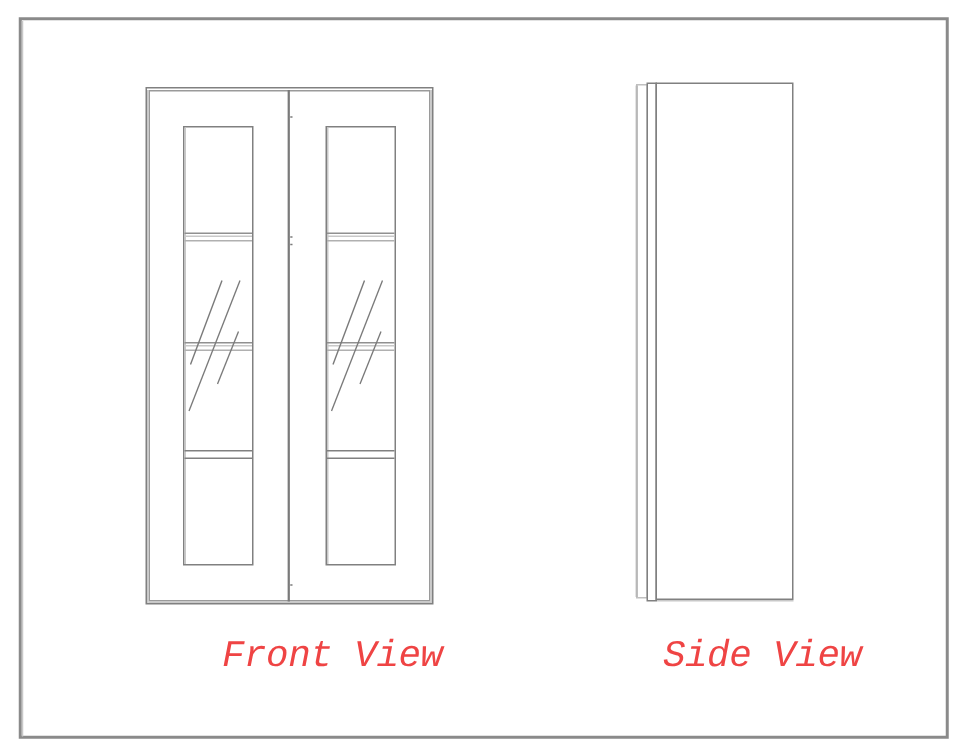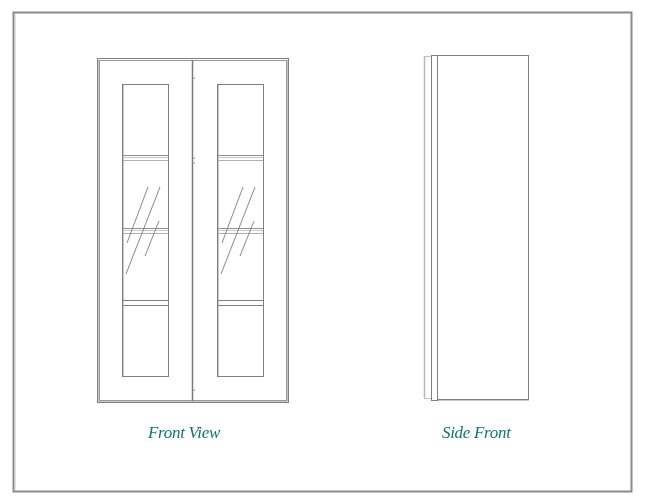--- a/index.html
+++ b/index.html
@@ -1,23 +1,23 @@
 <!DOCTYPE html>
 <html><head>
   <meta charset="utf-8">
   <style>
     html, body { margin: 0; padding: 0; background: #ffffff; }
     body { width: 645px; height: 504px; position: relative; overflow: hidden; font-family: "Liberation Sans", sans-serif; }
     .drawing { position: absolute; left: 0; top: 0; width: 645px; height: 504px; }
     .label {
       position: absolute;
-      font-family: Liberation Serif, serif;
+      font-family: Liberation Mono, monospace;
       font-style: italic;
-      font-size: 17px;
-      color: #0f766e;
+      font-size: 25px;
+      color: #ef4444;
       letter-spacing: -0.3px;
       white-space: nowrap;
     }
     .label-front { left: 148px; top: 423px; }
     .label-side { left: 442px; top: 423px; }
   </style>
 </head>
 <body>
 
 <svg class="drawing" width="645" height="504" viewBox="0 0 645 504" xmlns="http://www.w3.org/2000/svg">
@@ -88,13 +88,13 @@
     <line x1="424.5" y1="57" x2="424.5" y2="398" stroke="#b8b8b8" stroke-width="1.5"></line>
 
     <rect x="431.5" y="55.5" width="6" height="345" fill="none" stroke="#808080" stroke-width="1"></rect>
 
     <rect x="437.5" y="55.5" width="91" height="344" fill="none" stroke="#808080" stroke-width="1"></rect>
     <line x1="438" y1="400.5" x2="529" y2="400.5" stroke="#c8c8c8" stroke-width="1"></line>
   </g>
 </svg>
 
 <div class="label label-front">Front View</div>
-<div class="label label-side">Side Front</div>
+<div class="label label-side">Side View</div>
 
 </body></html>

